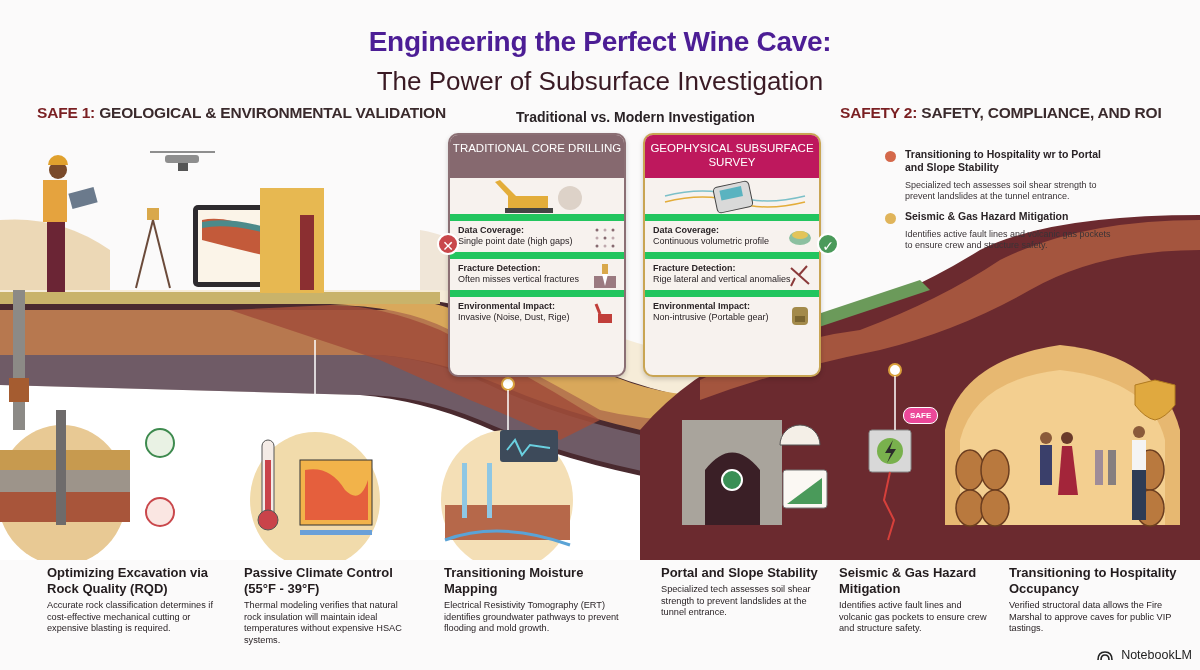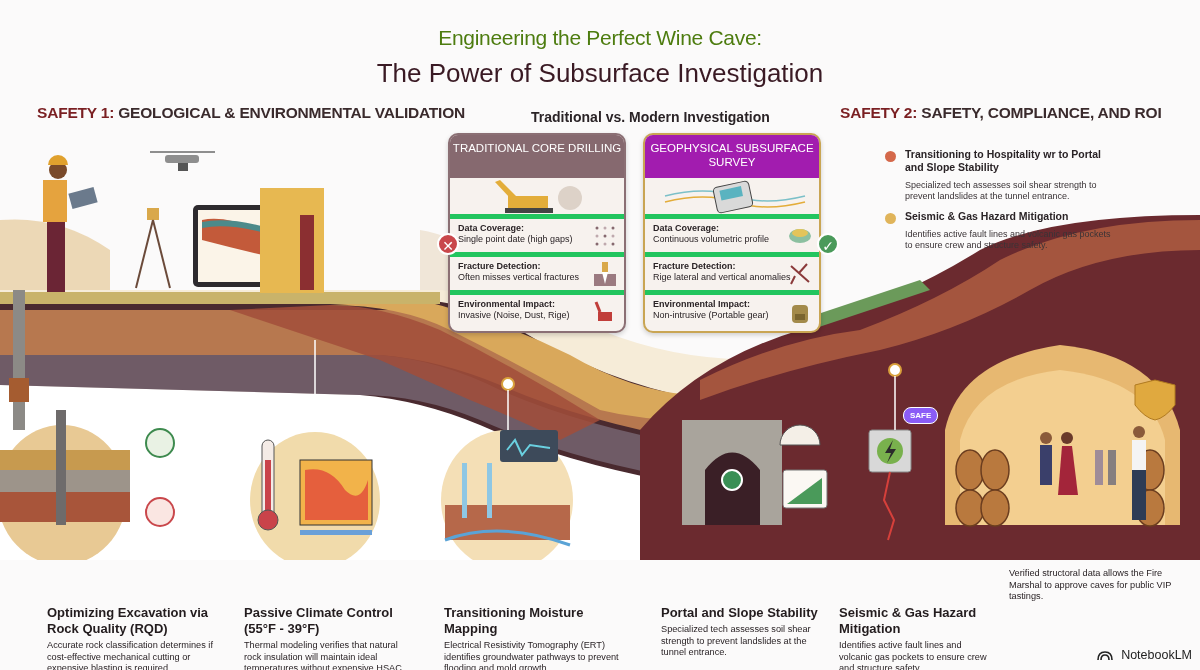--- a/index.html
+++ b/index.html
@@ -1,63 +1,63 @@
 <!DOCTYPE html>
 <html><head>
 <meta charset="utf-8">
 <style>
   * { box-sizing: border-box; margin: 0; padding: 0; }
   html, body { width: 1200px; height: 670px; overflow: hidden; background: #fbfafa; }
   body { font-family: "Liberation Sans", "DejaVu Sans", sans-serif; color: #2a2326; position: relative; }
 
   .title { position: absolute; top: 26px; left: 0; width: 1200px; text-align: center; }
-  .title .l1 { font-size: 21px; font-weight: normal; color: #4d7c0f; letter-spacing: -0.3px; }
+  .title .l1 { font-size: 28px; font-weight: bold; color: #4c1d95; letter-spacing: -0.3px; }
   .title .l2 { font-size: 26px; font-weight: normal; color: #3a1a24; margin-top: 8px; }
 
   .phase { position: absolute; font-size: 15.5px; font-weight: bold; letter-spacing: -0.2px; color: #3a2a2c; }
   .phase .ph { color: #7a1f22; }
   .phase1 { top: 104px; left: 37px; }
   .phase2 { top: 104px; left: 840px; }
 
-  .cmp-title { position: absolute; top: 109px; left: 531px; font-size: 14px; font-weight: bold; color: #2a2326; }
+  .cmp-title { position: absolute; top: 109px; left: 516px; font-size: 14px; font-weight: bold; color: #2a2326; }
 
   
   .scene { position: absolute; left: 0; top: 130px; width: 1200px; height: 430px; }
 
   
-  .card { position: absolute; top: 133px; width: 178px; height: 200px; border-radius: 10px; background: #f7f2ee; overflow: hidden; box-shadow: 0 2px 5px rgba(0,0,0,0.18); }
+  .card { position: absolute; top: 133px; width: 178px; height: 244px; border-radius: 10px; background: #f7f2ee; overflow: hidden; box-shadow: 0 2px 5px rgba(0,0,0,0.18); }
   .card.trad { left: 448px; border: 2px solid #8b6f74; }
   .card.geo { left: 643px; border: 2px solid #c9a553; }
   .card .hdr { height: 43px; color: #fff; font-size: 11.5px; text-align: center; padding-top: 6px; line-height: 14px; text-transform: uppercase; }
   .card.trad .hdr { background: #86696f; }
-  .card.geo .hdr { background: #a21caf; }
+  .card.geo .hdr { background: #be185d; }
   .card .img { height: 36px; position: relative; }
-  .card .row { padding: 4px 8px; border-top: 5px solid #22c55e; font-size: 9px; line-height: 11px; position: relative; height: 38px; }
+  .card .row { padding: 4px 8px; border-top: 7px solid #22c55e; font-size: 9px; line-height: 11px; position: relative; height: 38px; }
   .card .row:first-of-type { border-top: none; }
   .card .row b { display: block; font-size: 9px; }
   .card .row .ic { position: absolute; right: 8px; top: 5px; width: 22px; height: 24px; }
   .badge { position: absolute; width: 22px; height: 22px; border-radius: 50%; color: #fff; font-size: 14px; font-weight: bold; text-align: center; line-height: 22px; border: 2px solid #fff; }
   .badge.x { left: 437px; top: 233px; background: #c9474b; }
   .badge.ok { left: 817px; top: 233px; background: #4a9a5a; }
 
   
   .p2list { position: absolute; left: 885px; top: 148px; width: 230px; }
   .p2item { position: relative; padding-left: 20px; margin-bottom: 8px; }
   .p2item .dot { position: absolute; left: 0; top: 3px; width: 11px; height: 11px; border-radius: 50%; }
   .p2item .h { font-size: 10.5px; font-weight: bold; line-height: 13px; color: #2a2326; }
   .p2item .d { font-size: 9px; line-height: 11px; color: #3a3336; margin-top: 6px; }
 
   
   .col { position: absolute; top: 565px; }
-  .col .h { font-size: 13px; font-weight: bold; line-height: 16px; color: #231c1e; margin-top: 40px; }
+  .col .h { font-size: 13px; font-weight: bold; line-height: 16px; color: #231c1e; }
   .col .d { font-size: 9.2px; line-height: 11.5px; color: #2a2326; margin-top: 3px; }
 
   .brand { position: absolute; right: 8px; bottom: 8px; font-size: 12.5px; color: #222; display: flex; align-items: center; gap: 8px; }
 
-  .safe { position: absolute; left: 903px; top: 407px; background: #8b5cf6; color: #fff; font-size: 8px; font-weight: bold; padding: 3px 6px; border-radius: 8px; border: 1px solid #fff; }
+  .safe { position: absolute; left: 903px; top: 407px; background: #ec4899; color: #fff; font-size: 8px; font-weight: bold; padding: 3px 6px; border-radius: 8px; border: 1px solid #fff; }
 </style>
 </head>
 <body>
 
 <div class="title">
   <div class="l1">Engineering the Perfect Wine Cave:</div>
   <div class="l2">The Power of Subsurface Investigation</div>
 </div>
 
 <svg class="scene" viewBox="0 130 1200 430" width="1200" height="430">
@@ -174,21 +174,21 @@
   </g>
 
   <line x1="315" y1="340" x2="315" y2="432" stroke="#fff" stroke-width="1.5"></line>
   <circle cx="508" cy="384" r="6" fill="#fff" stroke="#d9a13c" stroke-width="2"></circle>
   <line x1="508" y1="390" x2="508" y2="430" stroke="#fff" stroke-width="1.5"></line>
   <circle cx="895" cy="370" r="6" fill="#fff" stroke="#d9a13c" stroke-width="2"></circle>
   <line x1="895" y1="376" x2="895" y2="430" stroke="#fff" stroke-width="1.5"></line>
 </svg>
 
 <div class="phase phase1">
-  <span class="ph">SAFETY 1:</span><span> GEOLOGICAL &amp; ENVIRONMENTAL VALIDATION</span>
+  <span class="ph">SAFE 1:</span><span> GEOLOGICAL &amp; ENVIRONMENTAL VALIDATION</span>
 </div>
 <div class="phase phase2">
   <span class="ph">SAFETY 2:</span><span> SAFETY, COMPLIANCE, AND ROI</span>
 </div>
 
 <div class="cmp-title">Traditional vs. Modern Investigation</div>
 
 <div class="card trad">
   <div class="hdr">Traditional Core Drilling</div>
   <div class="img">
@@ -300,20 +300,21 @@
 </div>
 <div class="col" style="left:661px;width:165px">
   <div class="h">Portal and Slope Stability</div>
   <div class="d">Specialized tech assesses soil shear strength to prevent landslides at the tunnel entrance.</div>
 </div>
 <div class="col" style="left:839px;width:150px">
   <div class="h">Seismic &amp; Gas Hazard Mitigation</div>
   <div class="d">Identifies active fault lines and volcanic gas pockets to ensure crew and structure safety.</div>
 </div>
 <div class="col" style="left:1009px;width:180px">
+  <div class="h">Transitioning to Hospitality Occupancy</div>
   <div class="d">Verified structoral data allows the Fire Marshal to approve caves for public VIP tastings.</div>
 </div>
 
 <div class="brand">
   <svg width="16" height="12" viewBox="0 0 16 12">
       <path d="M1 11 Q1 3 8 3 Q15 3 15 11" stroke="#222" stroke-width="1.6" fill="none"></path>
       <path d="M4 11 Q4 6 8 6 Q12 6 12 11" stroke="#222" stroke-width="1.6" fill="none"></path>
     </svg>
   <span>NotebookLM</span>
 </div>

